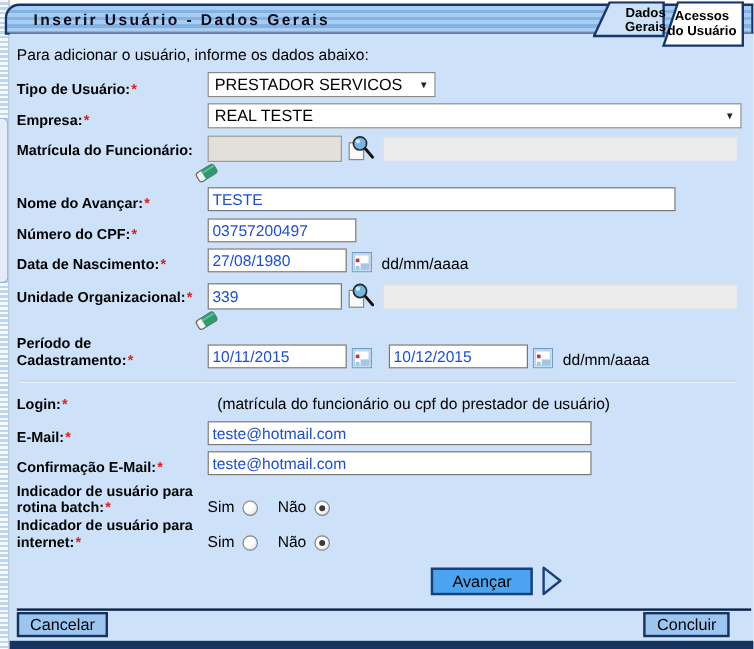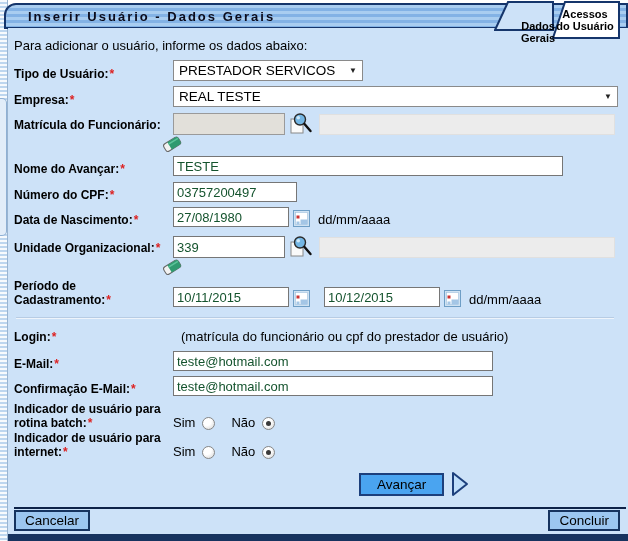--- a/index.html
+++ b/index.html
@@ -17,36 +17,36 @@
   .titlebar{position:absolute;left:4px;top:3px;right:0;height:26px;
     background:repeating-linear-gradient(180deg,#a9cdf0 0 3px,#83b2e5 3px 6px);
     border:2px solid #15356b;border-radius:12px 0 0 0;box-sizing:border-box;
     display:flex;align-items:center;}
   .title-text{padding-left:22px;font-size:13px;font-weight:bold;letter-spacing:2px;color:#0c0c1c;}
 
   
   .tabs{position:absolute;top:1px;right:8px;width:126px;height:40px;z-index:6;}
   .tabs svg{position:absolute;left:0;top:0;}
   .tab-lbl{position:absolute;font-size:11px;font-weight:bold;line-height:12px;text-align:center;color:#000;cursor:default;}
-  .tab-lbl.t1{left:8px;top:19px;width:72px;}
+  .tab-lbl.t1{left:8px;top:4px;width:72px;}
   .tab-lbl.t2{left:60px;top:7px;width:62px;}
 
   
   .content{position:absolute;left:8px;top:28px;right:0;bottom:0;background:#cde2f8;}
   .bottom-navy{position:absolute;left:8px;right:0;bottom:0;height:7px;background:#17335f;}
 
   .form{position:absolute;left:8px;top:30px;right:0;padding:8px 6px 0 6px;font-size:13px;color:#000;}
   .row{display:flex;align-items:flex-end;margin-bottom:5px;}
   .row.top{align-items:flex-start;}
   .lbl{flex:0 0 159px;width:159px;font-size:12px;font-weight:bold;line-height:14px;color:#000;}
   .req{color:#dd2222;font-weight:bold;margin-left:1px;}
   .intro{margin:0 0 7px 0;font-size:13px;}
 
   input.txt{height:18px;border:1px solid #767676;background:#fff;font-family:"Liberation Sans",sans-serif;
-    font-size:13px;padding:0 3px;color:#14532d;}
+    font-size:13px;padding:0 3px;color:#1d4ed8;}
   input.txt.dis{background:#e2e0da;border:1px solid #9a9a9a;height:20px;}
   .w104{width:104px;} .w108{width:108px;} .w116{width:116px;} .w312{width:312px;} .w382{width:382px;}
 
   .fake-select{display:inline-flex;align-items:center;justify-content:space-between;background:#fff;
     border:1px solid #8a8a8a;height:21px;padding:0 5px;font-size:13.5px;box-sizing:border-box;cursor:default;}
   .fake-select .arr{font-size:8px;color:#222;margin-left:8px;}
   .sel-190{width:190px;} .sel-445{width:445px;}
 
   .ro-bar{height:21px;background:#ececec;border:1px solid #e0e0e0;box-sizing:border-box;width:296px;margin-left:6px;}
   .icon-btn{display:inline-block;margin-left:4px;cursor:pointer;line-height:0;}
@@ -66,21 +66,21 @@
 
   .avancar-row{display:flex;align-items:center;margin:12px 0 0 345px;}
   .btn-primary{background:#4aa4f0;border:2px solid #1c3f7c;color:#000;font-family:"Liberation Sans",sans-serif;
     font-size:13.5px;height:23px;padding:0 16px;cursor:pointer;}
   .next-arrow{margin-left:6px;line-height:0;cursor:pointer;}
 
   .footer-line{position:absolute;left:14px;right:2px;bottom:32px;height:2px;background:#0d2248;}
   .btn-secondary{position:absolute;bottom:10px;background:#9cc6f0;border:2px solid #16335f;color:#000;
     font-family:"Liberation Sans",sans-serif;font-size:13.5px;height:21px;padding:0 9px;cursor:pointer;}
   .btn-cancel{left:14px;}
-  .btn-done{right:8px;}
+  .btn-done{right:20px;}
 </style>
 </head>
 <body>
 
 <div class="app">
 
   <div class="rail">
     <div class="rail-handle"></div>
   </div>
 

